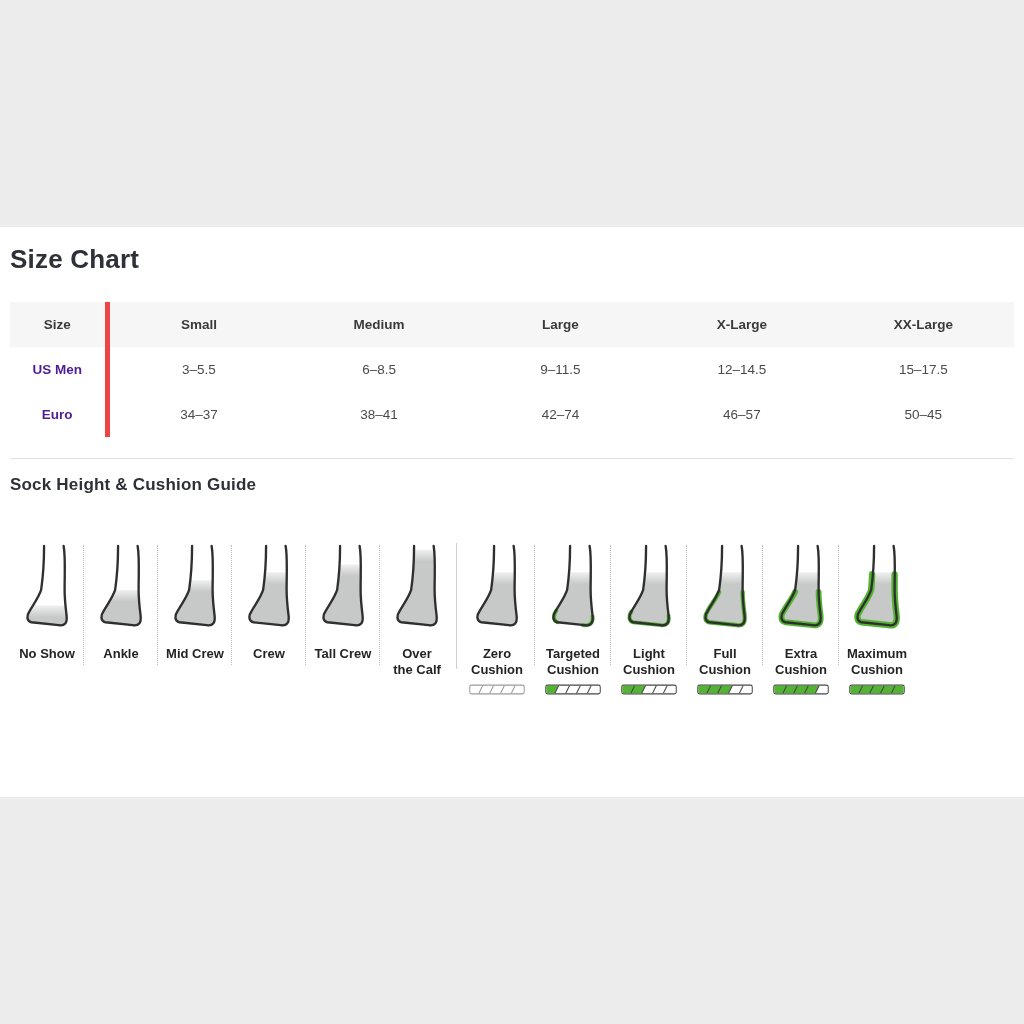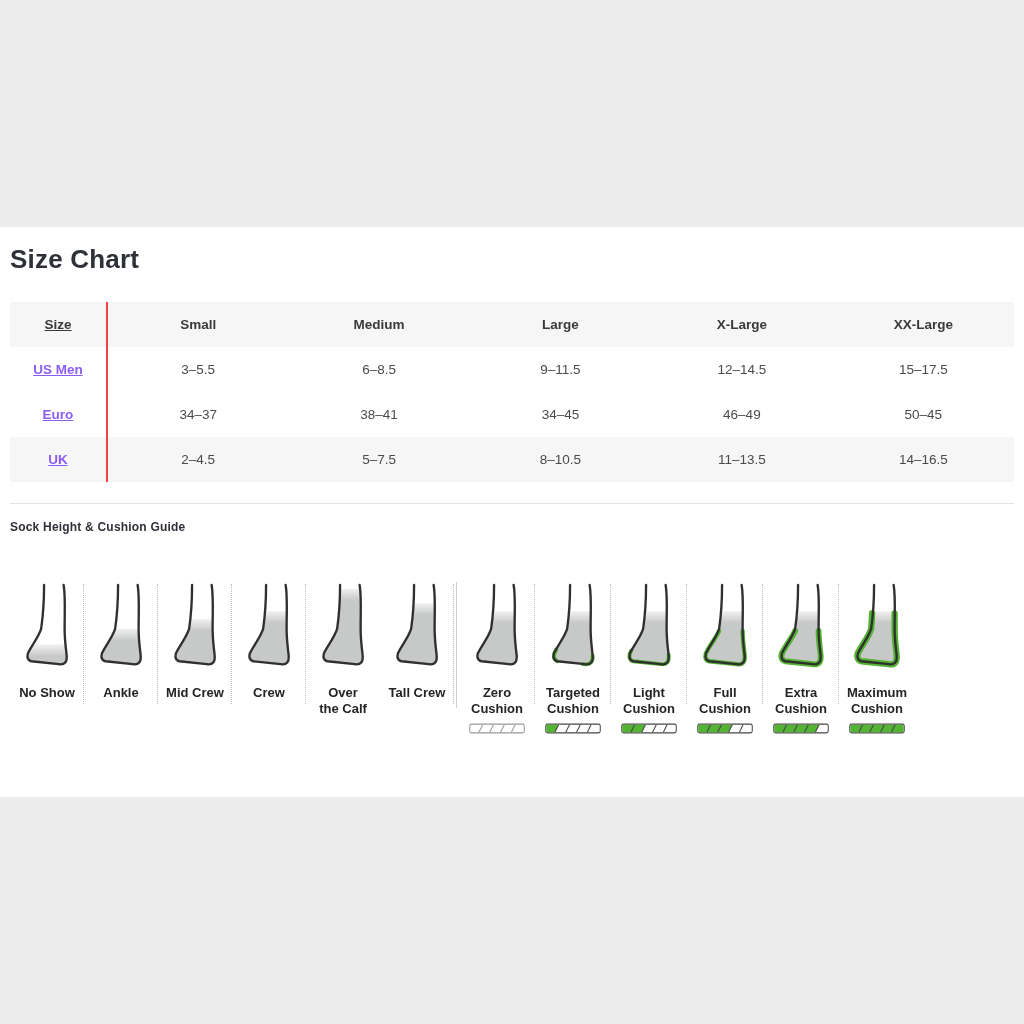--- a/index.html
+++ b/index.html
@@ -3,30 +3,30 @@
 <meta charset="utf-8">
 <style>
   html,body{margin:0;padding:0;}
   body{font-family:"Liberation Sans", sans-serif; background:#ececec;}
   .page{width:1024px;height:1024px;overflow:hidden;background:#ececec;position:relative;}
   .band-top{height:227px;background:#ececec;}
   .content{background:#ffffff;height:570px;box-sizing:border-box;padding:0 10px;overflow:hidden;}
   .band-bottom{background:#ececec;height:227px;}
 
   h1.size-title{margin:0;padding-top:17px;font-size:26px;font-weight:bold;color:#2e3138;letter-spacing:.2px;}
-  h2.guide-title{margin:16px 0 0 0;font-size:12px;font-weight:bold;color:#2e3138;letter-spacing:.2px;}
+  h2.guide-title{margin:16px 0 0 0;font-size:17px;font-weight:bold;color:#2e3138;letter-spacing:.2px;}
 
   table.size-table{width:100%;border-collapse:collapse;margin-top:27px;table-layout:fixed;}
   table.size-table td,table.size-table th{height:45px;text-align:center;vertical-align:middle;
     font-size:13.5px;color:#4a4a4a;padding:0;}
   table.size-table th{font-weight:bold;color:#3a3a3a;}
-  table.size-table .row-label{font-weight:bold;color:#8b5cf6;}
+  table.size-table .row-label{font-weight:bold;color:#4c1d95;}
   table.size-table col.c-size{width:97px;}
   table.size-table tr.striped{background:#f6f6f6;}
-  table.size-table .sep{border-right:2px solid #ef4444;text-decoration:underline;}
+  table.size-table .sep{border-right:5px solid #ef4444;}
 
   .divider{border:none;height:1px;background:#e2e2e2;margin:21px 0 0 0;}
 
   .guide-row{display:flex;align-items:flex-start;margin-top:48px;}
   .guide-cell{position:relative;display:flex;flex-direction:column;align-items:center;flex:0 0 auto;}
   .guide-cell.h-cell{width:74px;}
   .guide-cell.c-cell{width:76px;}
   .guide-cell.dotted::after{content:"";position:absolute;right:0;top:2px;height:120px;border-right:1px dotted #bdbdbd;}
   .group-divider{width:1px;height:126px;background:#cfcfcf;margin:0 2px;flex:0 0 auto;}
   .sock-label{margin-top:9px;font-size:13px;font-weight:bold;color:#242424;text-align:center;
@@ -67,31 +67,23 @@
             <td>3–5.5</td>
             <td>6–8.5</td>
             <td>9–11.5</td>
             <td>12–14.5</td>
             <td>15–17.5</td>
           </tr>
           <tr>
             <td class="row-label sep">Euro</td>
             <td>34–37</td>
             <td>38–41</td>
-            <td>34–45</td>
-            <td>46–49</td>
+            <td>42–74</td>
+            <td>46–57</td>
             <td>50–45</td>
-          </tr>
-          <tr class="striped">
-            <td class="row-label sep">UK</td>
-            <td>2–4.5</td>
-            <td>5–7.5</td>
-            <td>8–10.5</td>
-            <td>11–13.5</td>
-            <td>14–16.5</td>
           </tr>
         </tbody>
     </table>
 
     <hr class="divider">
 
     <h2 class="guide-title">Sock Height &amp; Cushion Guide</h2>
 
     <div class="guide-row" id="guide-row">
         <div class="guide-cell h-cell dotted">
@@ -155,54 +147,54 @@
                 <clipPath id="csk4">
                   <rect x="0" y="30" width="48" height="62"></rect>
                 </clipPath>
               </defs>
               <path d="M21,3 C21,20 20,34 18,48 C15,57 9,64 6,70 C3,74 3,80 8,81 L36,84 C42,85 45,82 44,74 C43,66 42,58 42,48 C42,30 43,14 41,3 Z" fill="#ffffff"></path>
               <path d="M21,3 C21,20 20,34 18,48 C15,57 9,64 6,70 C3,74 3,80 8,81 L36,84 C42,85 45,82 44,74 C43,66 42,58 42,48 C42,30 43,14 41,3 Z" fill="url(#gsk4)" clip-path="url(#csk4)"></path>
               <path d="M21,3 C21,20 20,34 18,48 C15,57 9,64 6,70 C3,74 3,80 8,81 L36,84 C42,85 45,82 44,74 C43,66 42,58 42,48 C42,30 43,14 41,3" fill="none" stroke="#2f2f2f" stroke-width="2.4" stroke-linecap="round" stroke-linejoin="round"></path>
             </svg></div>
           <div class="sock-label">Crew</div>
         </div>
+        <div class="guide-cell h-cell dotted">
+          <div><svg width="54" height="90" viewBox="0 0 48 92" xmlns="http://www.w3.org/2000/svg">
+              <defs>
+                <linearGradient id="gsk5" gradientUnits="userSpaceOnUse" x1="0" y1="22" x2="0" y2="34">
+                  <stop offset="0" stop-color="#f0f0f0"></stop>
+                  <stop offset="1" stop-color="#c7c8c8"></stop>
+                </linearGradient>
+                <clipPath id="csk5">
+                  <rect x="0" y="22" width="48" height="70"></rect>
+                </clipPath>
+              </defs>
+              <path d="M21,3 C21,20 20,34 18,48 C15,57 9,64 6,70 C3,74 3,80 8,81 L36,84 C42,85 45,82 44,74 C43,66 42,58 42,48 C42,30 43,14 41,3 Z" fill="#ffffff"></path>
+              <path d="M21,3 C21,20 20,34 18,48 C15,57 9,64 6,70 C3,74 3,80 8,81 L36,84 C42,85 45,82 44,74 C43,66 42,58 42,48 C42,30 43,14 41,3 Z" fill="url(#gsk5)" clip-path="url(#csk5)"></path>
+              <path d="M21,3 C21,20 20,34 18,48 C15,57 9,64 6,70 C3,74 3,80 8,81 L36,84 C42,85 45,82 44,74 C43,66 42,58 42,48 C42,30 43,14 41,3" fill="none" stroke="#2f2f2f" stroke-width="2.4" stroke-linecap="round" stroke-linejoin="round"></path>
+            </svg></div>
+          <div class="sock-label">Tall Crew</div>
+        </div>
         <div class="guide-cell h-cell">
           <div><svg width="54" height="90" viewBox="0 0 48 92" xmlns="http://www.w3.org/2000/svg">
               <defs>
                 <linearGradient id="gsk6" gradientUnits="userSpaceOnUse" x1="0" y1="7" x2="0" y2="19">
                   <stop offset="0" stop-color="#f0f0f0"></stop>
                   <stop offset="1" stop-color="#c7c8c8"></stop>
                 </linearGradient>
                 <clipPath id="csk6">
                   <rect x="0" y="7" width="48" height="85"></rect>
                 </clipPath>
               </defs>
               <path d="M21,3 C21,20 20,34 18,48 C15,57 9,64 6,70 C3,74 3,80 8,81 L36,84 C42,85 45,82 44,74 C43,66 42,58 42,48 C42,30 43,14 41,3 Z" fill="#ffffff"></path>
               <path d="M21,3 C21,20 20,34 18,48 C15,57 9,64 6,70 C3,74 3,80 8,81 L36,84 C42,85 45,82 44,74 C43,66 42,58 42,48 C42,30 43,14 41,3 Z" fill="url(#gsk6)" clip-path="url(#csk6)"></path>
               <path d="M21,3 C21,20 20,34 18,48 C15,57 9,64 6,70 C3,74 3,80 8,81 L36,84 C42,85 45,82 44,74 C43,66 42,58 42,48 C42,30 43,14 41,3" fill="none" stroke="#2f2f2f" stroke-width="2.4" stroke-linecap="round" stroke-linejoin="round"></path>
             </svg></div>
           <div class="sock-label">Over
 the Calf</div>
-        </div>
-        <div class="guide-cell h-cell dotted">
-          <div><svg width="54" height="90" viewBox="0 0 48 92" xmlns="http://www.w3.org/2000/svg">
-              <defs>
-                <linearGradient id="gsk5" gradientUnits="userSpaceOnUse" x1="0" y1="22" x2="0" y2="34">
-                  <stop offset="0" stop-color="#f0f0f0"></stop>
-                  <stop offset="1" stop-color="#c7c8c8"></stop>
-                </linearGradient>
-                <clipPath id="csk5">
-                  <rect x="0" y="22" width="48" height="70"></rect>
-                </clipPath>
-              </defs>
-              <path d="M21,3 C21,20 20,34 18,48 C15,57 9,64 6,70 C3,74 3,80 8,81 L36,84 C42,85 45,82 44,74 C43,66 42,58 42,48 C42,30 43,14 41,3 Z" fill="#ffffff"></path>
-              <path d="M21,3 C21,20 20,34 18,48 C15,57 9,64 6,70 C3,74 3,80 8,81 L36,84 C42,85 45,82 44,74 C43,66 42,58 42,48 C42,30 43,14 41,3 Z" fill="url(#gsk5)" clip-path="url(#csk5)"></path>
-              <path d="M21,3 C21,20 20,34 18,48 C15,57 9,64 6,70 C3,74 3,80 8,81 L36,84 C42,85 45,82 44,74 C43,66 42,58 42,48 C42,30 43,14 41,3" fill="none" stroke="#2f2f2f" stroke-width="2.4" stroke-linecap="round" stroke-linejoin="round"></path>
-            </svg></div>
-          <div class="sock-label">Tall Crew</div>
         </div>
         <div class="group-divider"></div>
         <div class="guide-cell c-cell dotted">
           <div><svg width="54" height="90" viewBox="0 0 48 92" xmlns="http://www.w3.org/2000/svg">
               <defs>
                 <linearGradient id="gsk7" gradientUnits="userSpaceOnUse" x1="0" y1="30" x2="0" y2="42">
                   <stop offset="0" stop-color="#f0f0f0"></stop>
                   <stop offset="1" stop-color="#c7c8c8"></stop>
                 </linearGradient>
                 <clipPath id="csk7">

